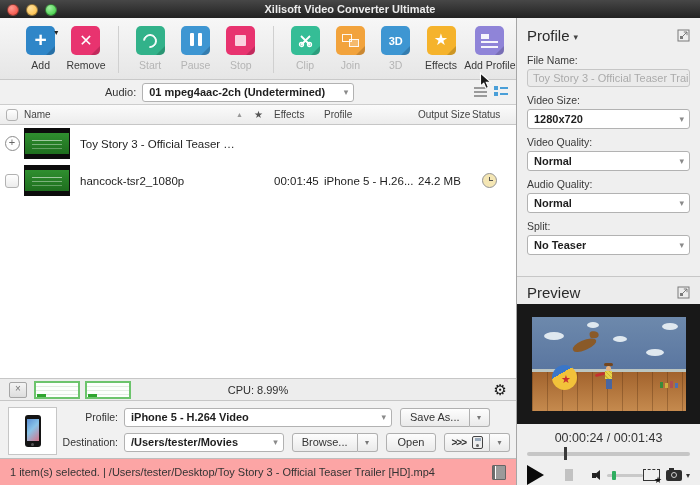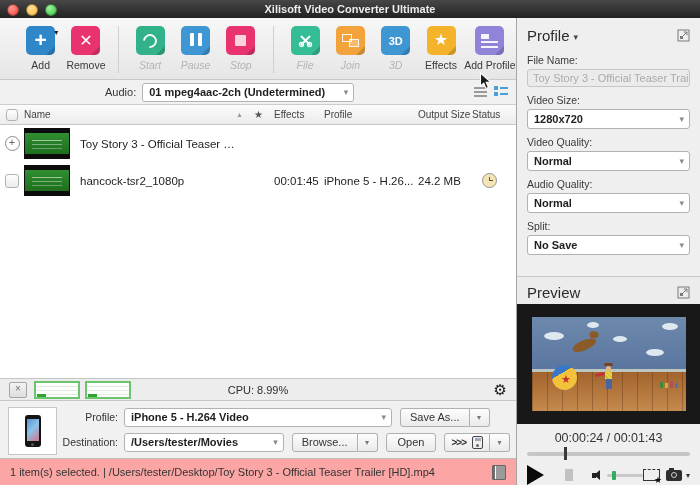--- a/index.html
+++ b/index.html
@@ -13,21 +13,21 @@
   .light.green{background:radial-gradient(circle at 35% 30%,#a0f0a0,#32c838);}
   .wtitle{flex:1;text-align:center;color:#ececec;font-size:11px;font-weight:bold;}
   
   .main{display:flex;height:467px;}
   .left{width:516px;display:flex;flex-direction:column;position:relative;box-sizing:border-box;}
   .right{width:184px;border-left:1px solid #a6a6a6;background:#efefef;display:flex;flex-direction:column;box-sizing:border-box;}
   
   .toolbar{height:62px;background:linear-gradient(#f7f7f7,#e6e6e6);border-bottom:1px solid #c9c9c9;display:flex;align-items:flex-start;padding:8px 0 0 18px;box-sizing:border-box;position:relative;}
   .tbtn{width:52px;text-align:center;position:relative;}
   .tbtn .lbl{font-size:10.5px;color:#3a3a3a;margin-top:4px;display:block;white-space:nowrap;}
-  .tbtn.disabled .lbl{color:#b4b4b4;font-style:italic;}
+  .tbtn.disabled .lbl{color:#b4b4b4;}
   .ticon{width:29px;height:29px;border-radius:5px;margin:0 auto;position:relative;display:flex;align-items:center;justify-content:center;}
   .ticon::after{content:"";position:absolute;right:0;bottom:0;border-style:solid;border-width:0 0 9px 9px;border-color:transparent transparent rgba(0,0,0,.16) transparent;border-bottom-right-radius:5px;}
   .bg-add{background:#2f86c8;} .bg-remove{background:#e8336f;} .bg-start{background:#32b28a;}
   .bg-pause{background:#3e96d2;} .bg-stop{background:#e8336f;} .bg-clip{background:#35bd96;}
   .bg-join{background:#f2a33c;} .bg-3d{background:#3e96d2;} .bg-fx{background:#f5b32c;} .bg-prof{background:#8f84d8;}
   .glyph-plus{color:#fff;font-size:21px;font-weight:bold;line-height:1;margin-top:-3px;}
   .glyph-x{color:#fff;font-size:16px;font-weight:bold;line-height:1;}
   .add-caret{position:absolute;top:2px;right:5px;font-size:8px;color:#222;}
   .sync{width:14px;height:14px;border:2.5px solid rgba(255,255,255,.95);border-left-color:transparent;border-radius:50%;transform:rotate(-40deg);box-sizing:border-box;}
   .pause-bars span{display:inline-block;width:4px;height:13px;background:#fff;margin:0 2px;border-radius:1px;}
@@ -207,21 +207,21 @@
         </div>
         <div class="tsep"></div>
         <div class="tbtn disabled">
           <span class="ticon bg-clip">
             <svg width="15" height="15" viewBox="0 0 15 15">
                 <path d="M3 3 L12 12 M12 3 L3 12" stroke="#fff" stroke-width="1.8" fill="none"></path>
                 <circle cx="3.5" cy="11.5" r="2" stroke="#fff" stroke-width="1.3" fill="none"></circle>
                 <circle cx="11.5" cy="11.5" r="2" stroke="#fff" stroke-width="1.3" fill="none"></circle>
               </svg>
           </span>
-          <span class="lbl">File</span>
+          <span class="lbl">Clip</span>
         </div>
         <div class="tbtn disabled">
           <span class="ticon bg-join">
               <span class="join-frames">
                 <i></i>
                 <i></i>
               </span>
             </span>
           <span class="lbl">Join</span>
         </div>
@@ -398,21 +398,21 @@
             <span class="ddval">Normal</span>
           </div>
 
         <div class="flabel">Audio Quality:</div>
         <div class="dropdown rdd">
             <span class="ddval">Normal</span>
           </div>
 
         <div class="flabel">Split:</div>
         <div class="dropdown rdd">
-            <span class="ddval">No Save</span>
+            <span class="ddval">No Teaser</span>
           </div>
       </div>
 
       <div class="rheader pheader">
         <span class="rtitle">Preview</span>
         <span class="expand-ic">
           <svg width="13" height="13" viewBox="0 0 13 13">
               <rect x="1" y="1" width="11" height="11" fill="none" stroke="#7a7a7a"></rect>
               <rect x="3" y="7" width="3" height="3" fill="#7a7a7a"></rect>
               <path d="M6 7 L10 3 M10 3 h-3.2 M10 3 v3.2" stroke="#7a7a7a" fill="none"></path>

